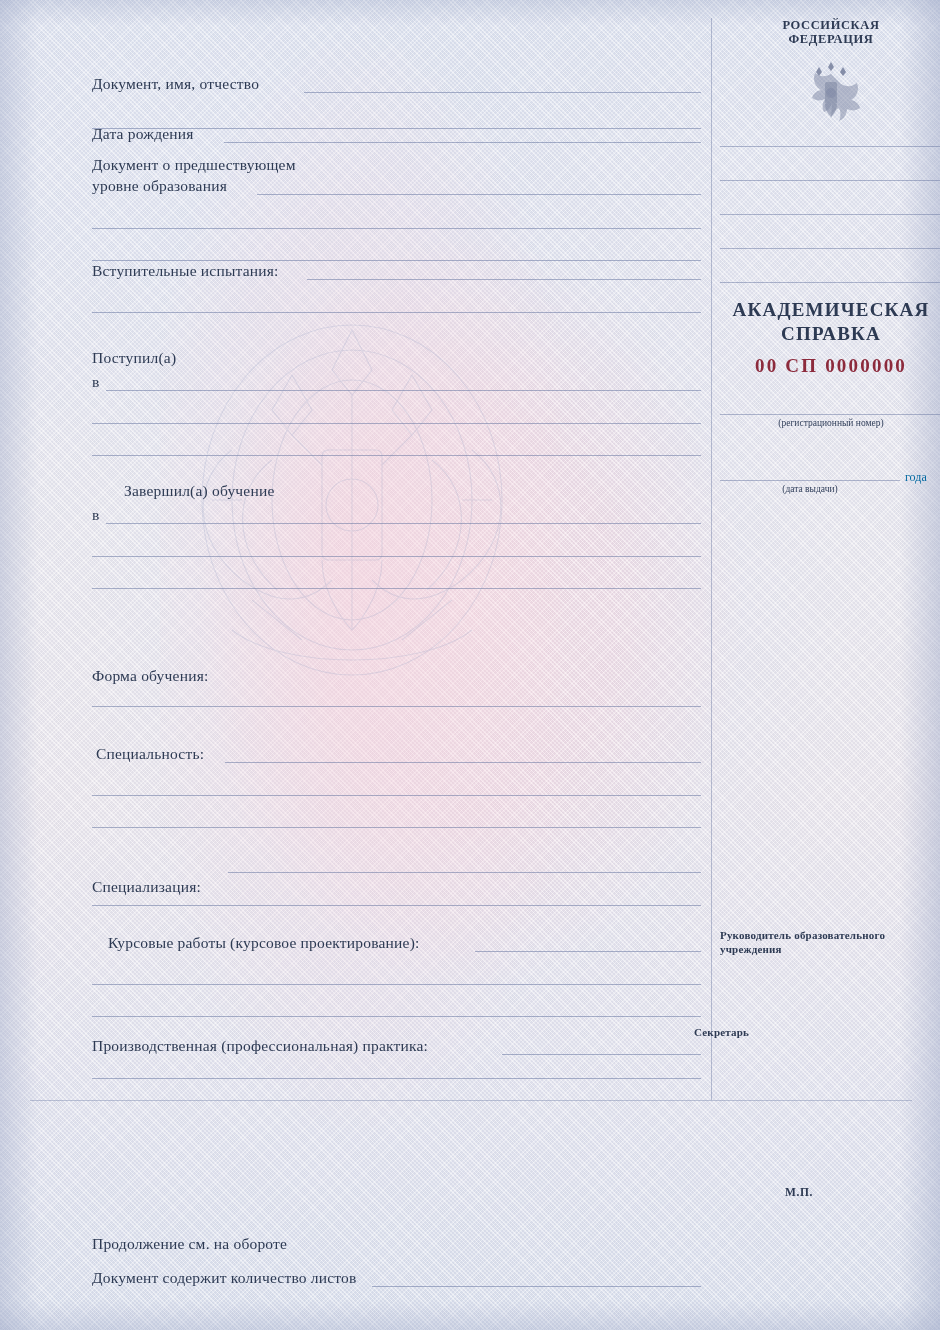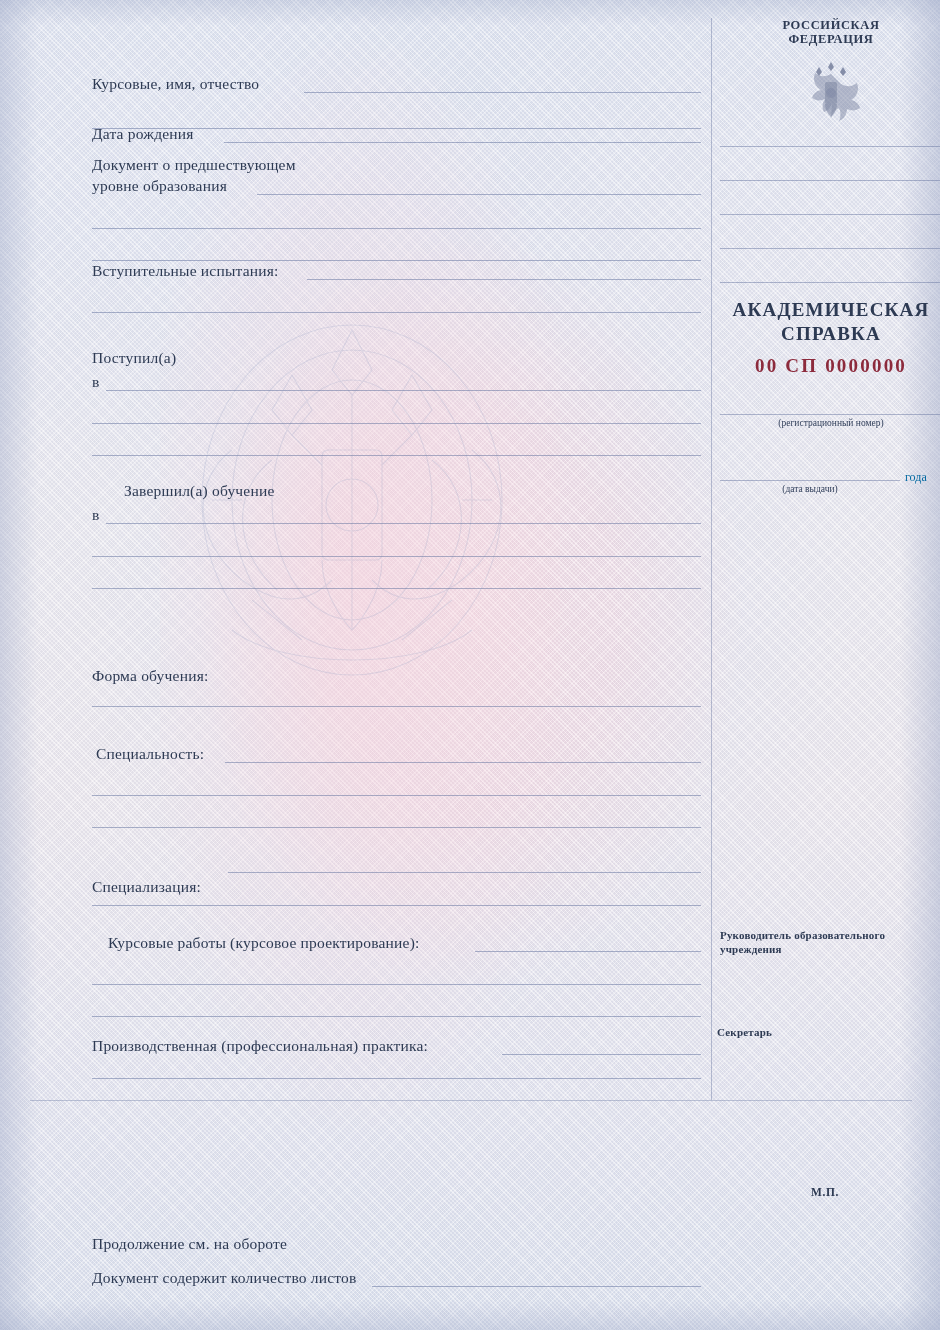--- a/index.html
+++ b/index.html
@@ -227,21 +227,21 @@
   </svg>
 
   <div class="vignette"></div>
 
   <div class="inner-area">
 
     <div class="divider"></div>
 
     <div class="body-col">
 
-      <div class="field" style="left:0px; top:57px;">Курсовые, имя, отчество</div>
+      <div class="field" style="left:0px; top:57px;">Документ, имя, отчество</div>
       <div class="rule" style="left:212px; top:74px; width:397px;"></div>
       <div class="rule" style="left:0px; top:110px; width:609px;"></div>
 
       <div class="field" style="left:0px; top:107px;">Дата рождения</div>
       <div class="rule" style="left:132px; top:124px; width:477px;"></div>
 
       <div class="field" style="left:0px; top:138px;">Документ о предшествующем</div>
       <div class="field" style="left:0px; top:159px;text-align:right;">уровне образования</div>
       <div class="rule" style="left:165px; top:176px; width:444px;"></div>
       <div class="rule" style="left:0px; top:210px; width:609px;"></div>
@@ -325,19 +325,19 @@
 
     <div class="rf-sep" style="top:462px; left:690px; width:180px;"></div>
     <div class="goda" style="left:875px; top:452px;">года</div>
     <div class="caption" style="top:466px; left:690px; width:180px;">(дата выдачи)</div>
 
     <div class="sig-label" style="left:690px; top:911px;">
       <div>Руководитель  образовательного</div>
       <div>учреждения</div>
     </div>
 
-    <div class="sig-label" style="left:687px; top:1008px;">Секретарь</div>
+    <div class="sig-label" style="left:664px; top:1008px;">Секретарь</div>
 
     <div class="hline-bottom" style="left:0px; right:0px;"></div>
 
-    <div class="mp" style="left:755px; top:1168px;margin-left:26px;">М.П.</div>
+    <div class="mp" style="left:755px; top:1168px;">М.П.</div>
   </div>
 </div>
 
 </body></html>

